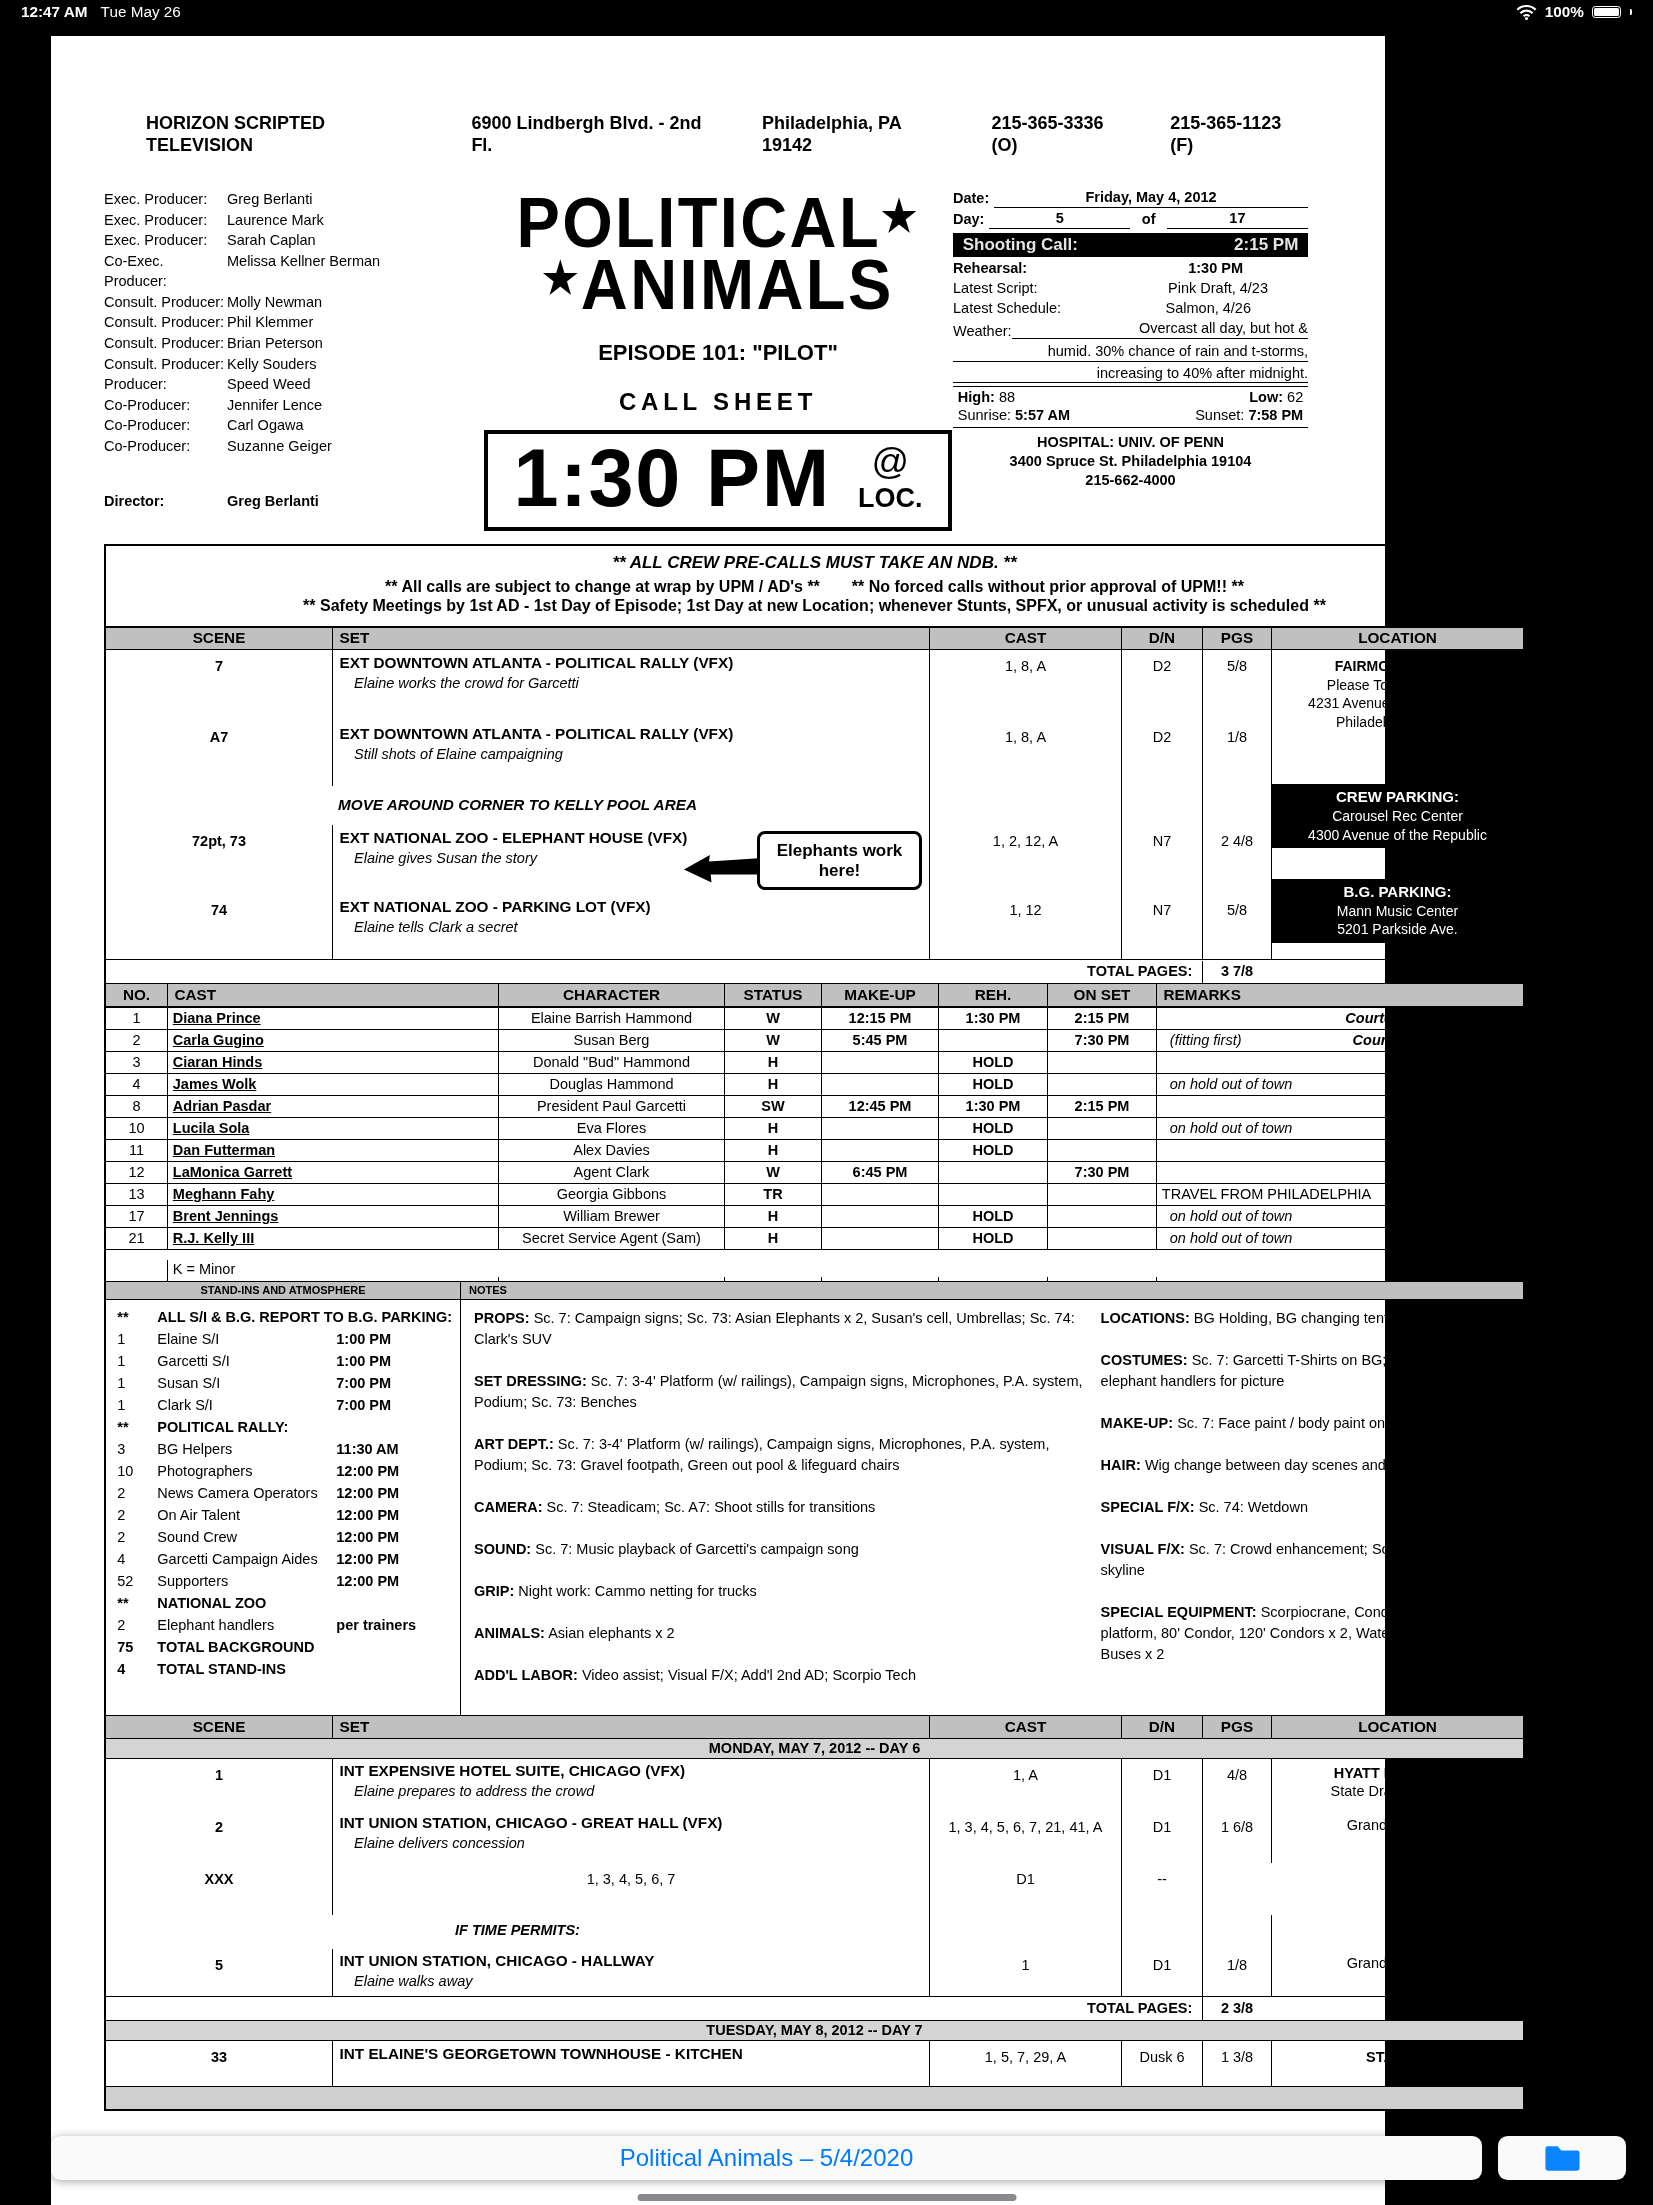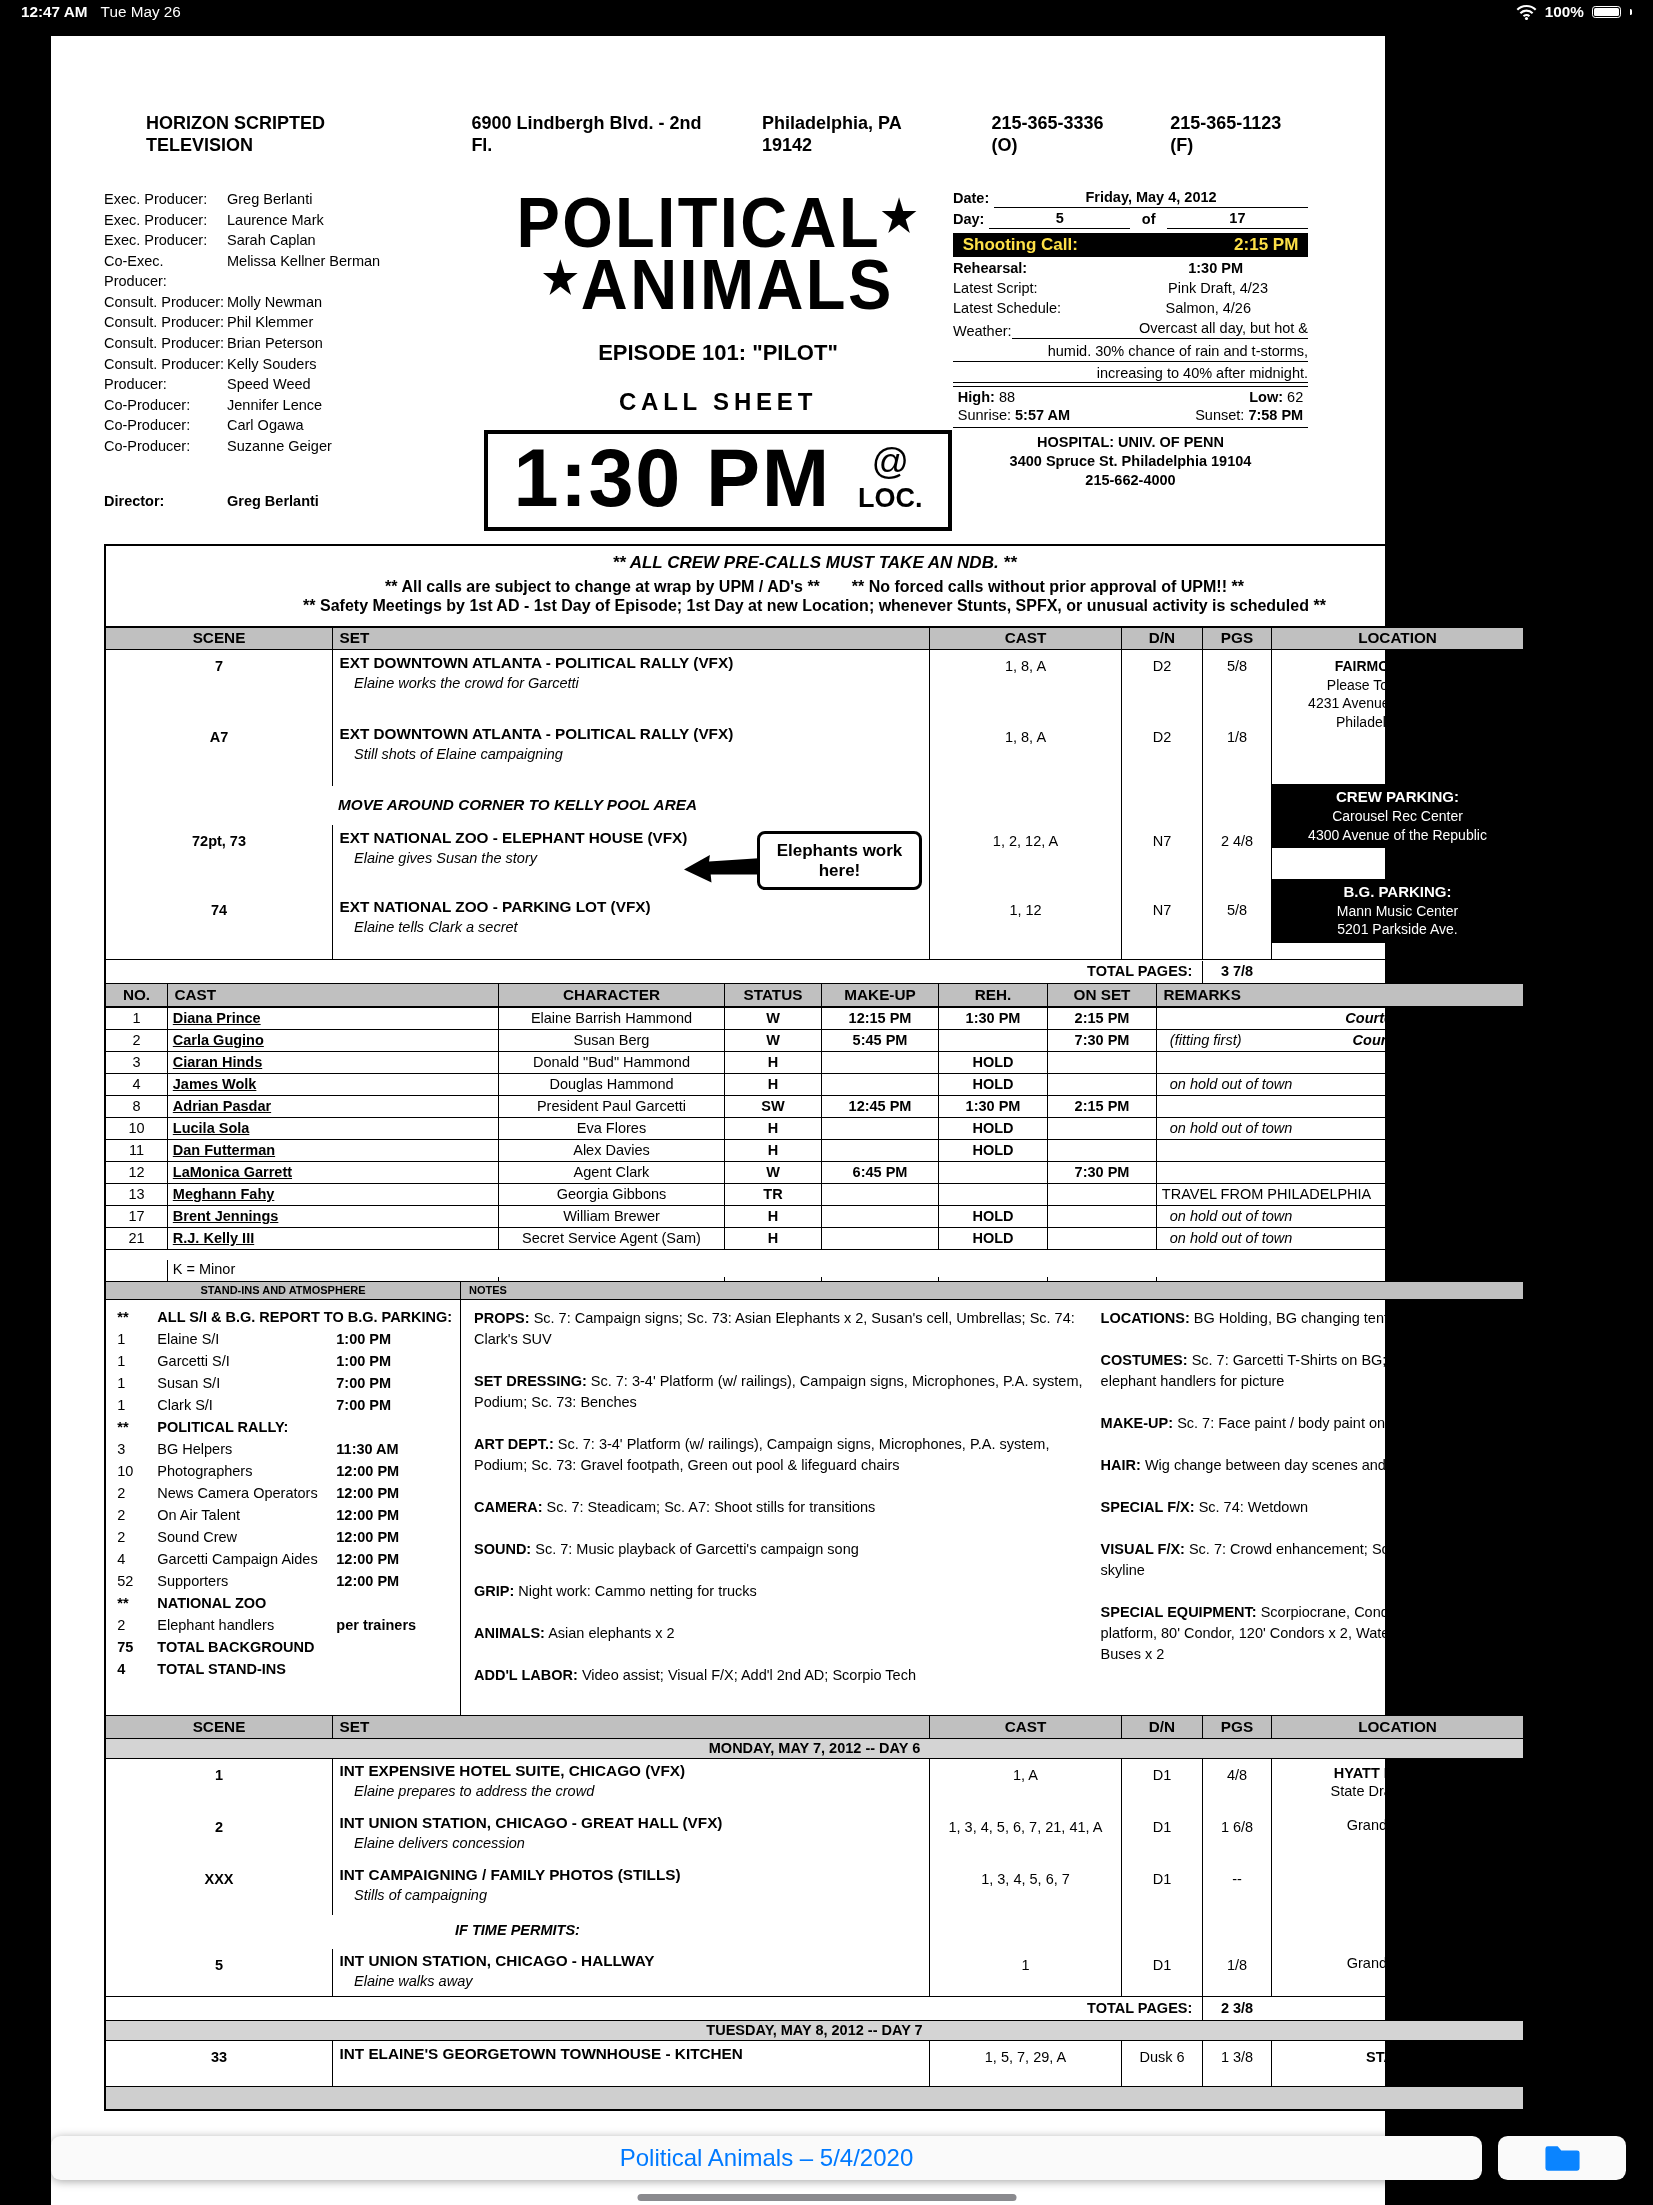--- a/index.html
+++ b/index.html
@@ -37,21 +37,21 @@
              justify-content:center; gap:27.4px; padding:4.8px 8px 8px; }
   .timebox .big { font-size:81px; font-weight:bold; letter-spacing:1.6px; line-height:1; }
   .timebox .atloc { display:flex; flex-direction:column; align-items:center; line-height:1; margin-top:-3.2px; }
   .timebox .at { font-size:37px; }
   .timebox .loc { font-size:27px; font-weight:bold; margin-top:4.8px; }
   
   .info { font-size:14.5px; }
   .irow { display:flex; align-items:flex-end; margin-bottom:2.4px; }
   .ilab { font-weight:bold; white-space:nowrap; padding-right:4.8px; }
   .uval { flex:1; text-align:center; font-weight:bold; border-bottom:1.6px solid #000; }
-  .shootbar { background:#000; color:#fde047; font-weight:bold; font-size:17px; display:flex;
+  .shootbar { background:#000; color:#e5e5e5; font-weight:bold; font-size:17px; display:flex;
               justify-content:space-between; padding:1.6px 9.7px; margin:4.8px 0 2.4px; }
   .jrow { display:flex; justify-content:space-between; margin-bottom:2.4px; }
   .wline { border-bottom:1.6px solid #000; text-align:right; margin-bottom:2.4px; }
   .hlrow { display:flex; justify-content:space-between; border-top:1.6px solid #000; padding:2.4px 4.8px 0; }
   .sunrow { display:flex; justify-content:space-between; border-bottom:1.6px solid #000; padding:0 4.8px 2.4px; }
   .hosp { text-align:center; font-weight:bold; margin-top:4.8px; line-height:19.4px; }
   
   .main-table { border:2.4px solid #000; margin-top:13px; width:1421px; }
   .row6 { display:grid; grid-template-columns:226px 597px 192px 81px 69px 1fr; }
   .row8 { display:grid; grid-template-columns:61px 331px 226px 97px 117px 109px 109px 1fr; }
@@ -822,24 +822,20 @@
             <div class="desc">Elaine delivers concession</div>
           </div>
           <div class="bl topv">1, 3, 4, 5, 6, 7, 21, 41, A</div>
           <div class="bl topv">D1</div>
           <div class="bl topv">1 6/8</div>
           <div class="bl locline">Grand Ballroom</div>
         </div>
 
         <div class="row6 adv">
           <div class="scn-num">XXX</div>
-          <div class="cell bl">
-            <div class="set-title">INT CAMPAIGNING / FAMILY PHOTOS (STILLS)</div>
-            <div class="desc">Stills of campaigning</div>
-          </div>
           <div class="bl topv">1, 3, 4, 5, 6, 7</div>
           <div class="bl topv">D1</div>
           <div class="bl topv">--</div>
           <div class="bl"></div>
         </div>
 
         <div class="row6" style="min-height:34px;">
           <div class="if-time">IF TIME PERMITS:</div>
           <div class="bl"></div>
           <div class="bl"></div>

